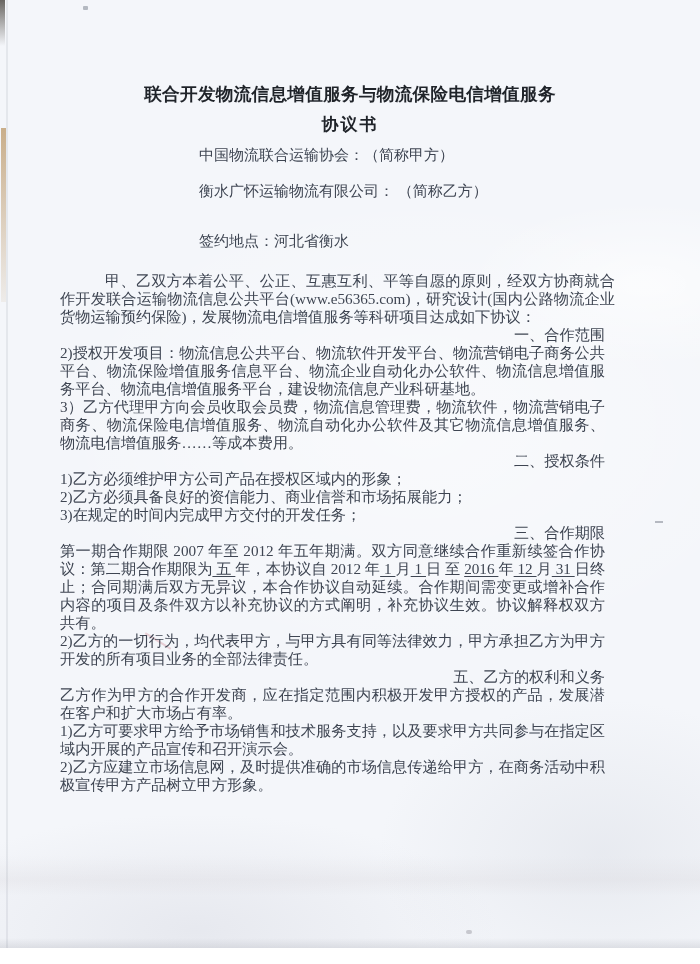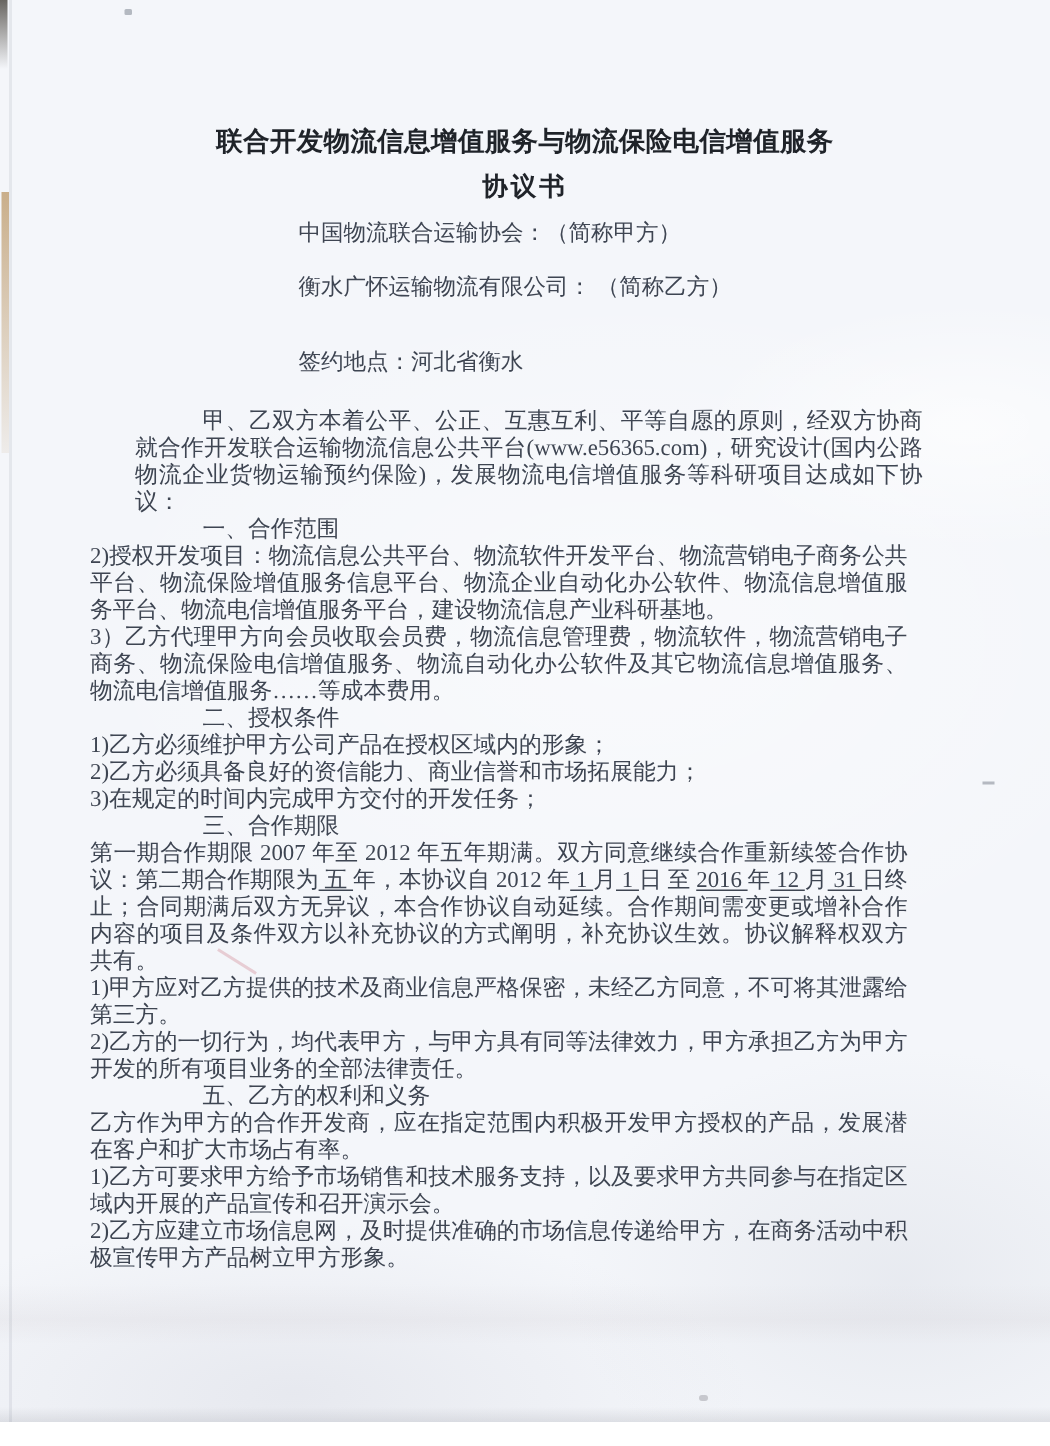--- a/index.html
+++ b/index.html
@@ -63,22 +63,22 @@
   .party-b{top:182px;}
   .sign-place{top:232px;}
   .sign-time{top:240px;}
 
   .doc-body{
     position:absolute;left:60px;top:272px;width:545px;
     color:var(--ink);font-size:15.2px;line-height:18px;
     text-align:justify;
   }
   .para{margin:0;padding:0;}
-  .para.intro{margin-left:30px;margin-right:-10px;text-indent:45px;}
-  .para.heading{padding-left:75px;text-align:left;}
+  .para.intro{margin-right:-10px;text-indent:45px;}
+  .para.heading{padding-left:75px;text-align:right;}
   .para .u{text-decoration:underline;text-underline-offset:2px;}
 </style>
 </head>
 <body>
 
 <div class="scan">
   <div class="paper"></div>
   <div class="crease"></div>
 
   <div class="edge-dark"></div>
@@ -100,21 +100,20 @@
       <p class="para intro">甲、乙双方本着公平、公正、互惠互利、平等自愿的原则，经双方协商就合作开发联合运输物流信息公共平台(www.e56365.com)，研究设计(国内公路物流企业货物运输预约保险)，发展物流电信增值服务等科研项目达成如下协议：</p>
       <p class="para heading">一、合作范围</p>
       <p class="para item">2)授权开发项目：物流信息公共平台、物流软件开发平台、物流营销电子商务公共平台、物流保险增值服务信息平台、物流企业自动化办公软件、物流信息增值服务平台、物流电信增值服务平台，建设物流信息产业科研基地。</p>
       <p class="para item">3）乙方代理甲方向会员收取会员费，物流信息管理费，物流软件，物流营销电子商务、物流保险电信增值服务、物流自动化办公软件及其它物流信息增值服务、物流电信增值服务……等成本费用。</p>
       <p class="para heading">二、授权条件</p>
       <p class="para item">1)乙方必须维护甲方公司产品在授权区域内的形象；</p>
       <p class="para item">2)乙方必须具备良好的资信能力、商业信誉和市场拓展能力；</p>
       <p class="para item">3)在规定的时间内完成甲方交付的开发任务；</p>
       <p class="para heading">三、合作期限</p>
       <p class="para item"><span>第一期合作期限 2007 年至 2012 年五年期满。双方同意继续合作重新续签合作协议：第二期合作期限为</span><span class="u"> 五 </span><span>年，本协议自 2012 年</span><span class="u"> 1 </span><span>月</span><span class="u"> 1 </span><span>日 至 </span><span class="u"> 2016 </span><span>年</span><span class="u"> 12 </span><span>月</span><span class="u"> 31 </span><span>日终止；合同期满后双方无异议，本合作协议自动延续。合作期间需变更或增补合作内容的项目及条件双方以补充协议的方式阐明，补充协议生效。协议解释权双方共有。</span></p>
-      <p class="para item">1)甲方应对乙方提供的技术及商业信息严格保密，未经乙方同意，不可将其泄露给第三方。</p>
       <p class="para item">2)乙方的一切行为，均代表甲方，与甲方具有同等法律效力，甲方承担乙方为甲方开发的所有项目业务的全部法律责任。</p>
       <p class="para heading">五、乙方的权利和义务</p>
       <p class="para item">乙方作为甲方的合作开发商，应在指定范围内积极开发甲方授权的产品，发展潜在客户和扩大市场占有率。</p>
       <p class="para item">1)乙方可要求甲方给予市场销售和技术服务支持，以及要求甲方共同参与在指定区域内开展的产品宣传和召开演示会。</p>
       <p class="para item">2)乙方应建立市场信息网，及时提供准确的市场信息传递给甲方，在商务活动中积极宣传甲方产品树立甲方形象。</p>
     </div>
 
   <div class="scanner-strip"></div>
 </div>
 

